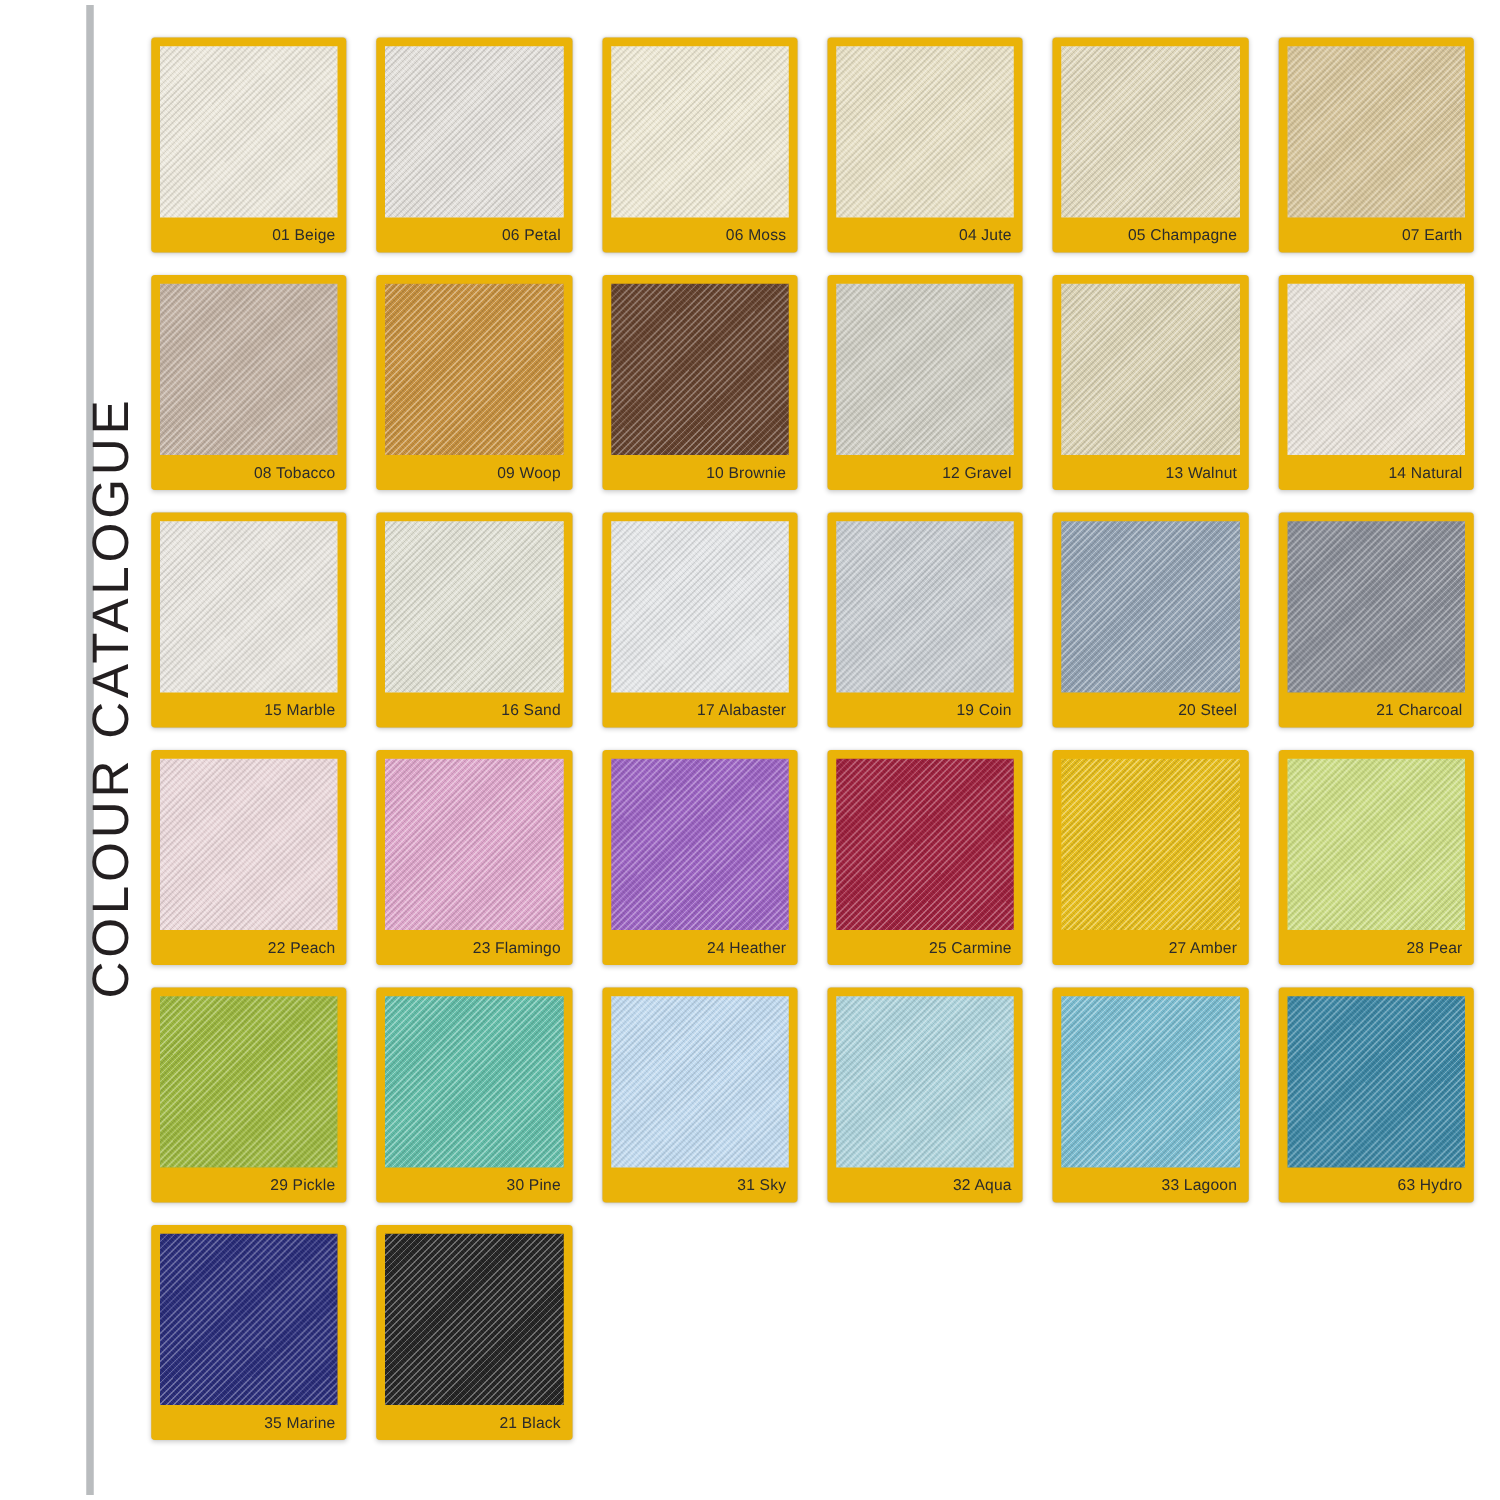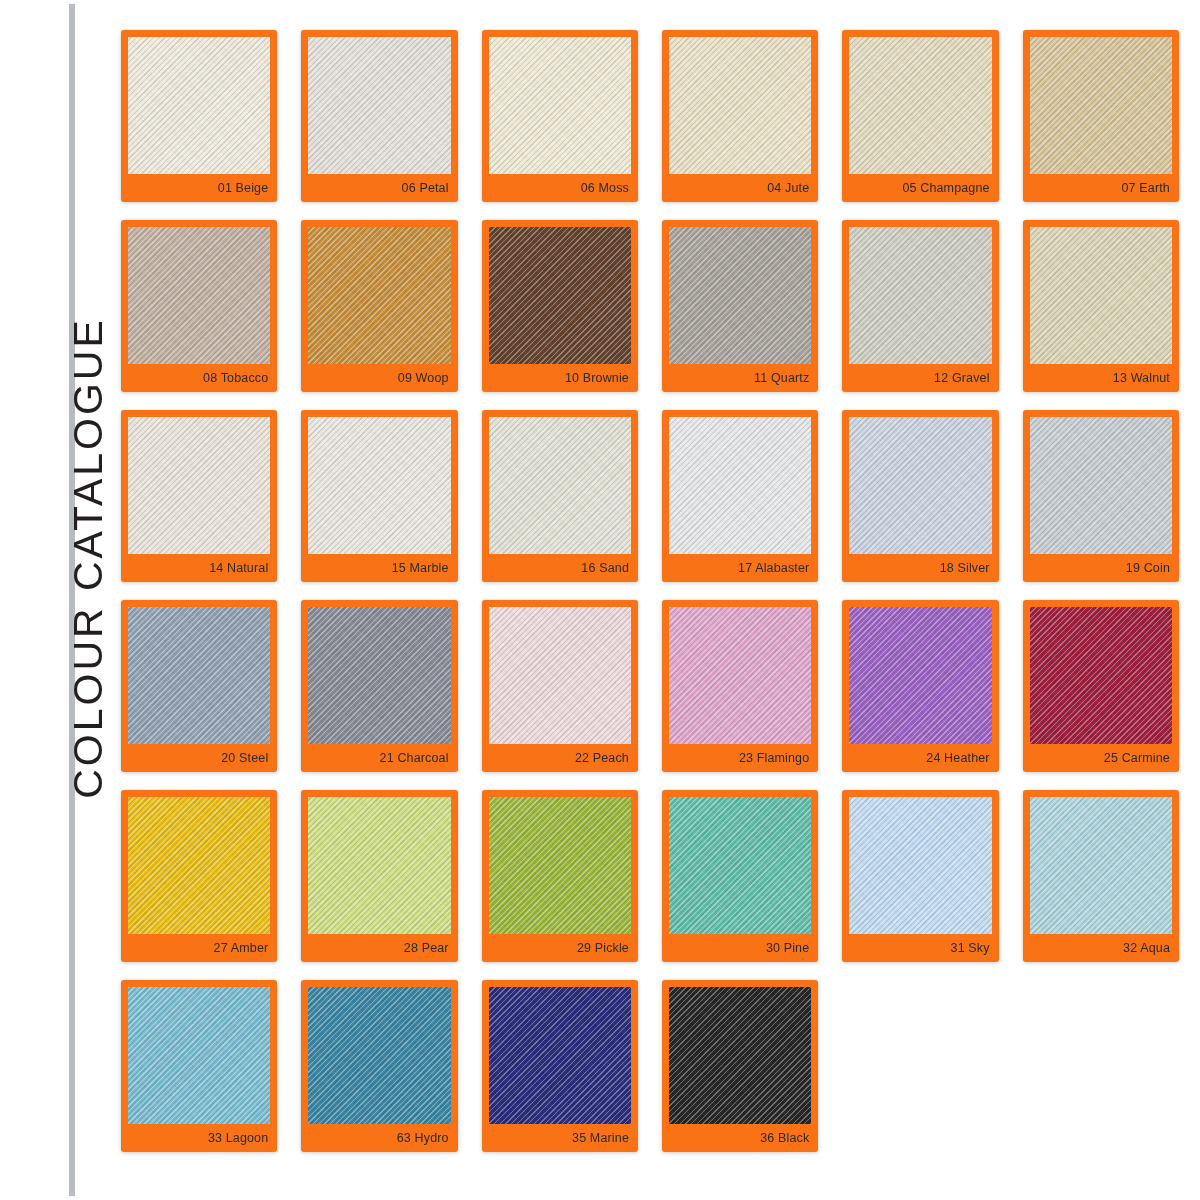--- a/index.html
+++ b/index.html
@@ -67,21 +67,21 @@
     top: 30px;
     width: 1058px;
     display: grid;
     grid-template-columns: repeat(6, 1fr);
     grid-auto-rows: 172px;
     column-gap: 24px;
     row-gap: 18px;
   }
 
   .card {
-    background: #f97316;
+    background: #eab308;
     border-radius: 3px;
     box-shadow: 0 1px 4px rgba(0,0,0,0.20), 0 0 1px rgba(0,0,0,0.12);
     padding: 7px 7px 0 7px;
     display: flex;
     flex-direction: column;
     overflow: hidden;
   }
 
   .swatch {
     flex: 1 1 auto;
@@ -172,24 +172,20 @@
       </div>
       <div class="card">
         <div class="swatch" style="background-color: rgb(200, 145, 63);"></div>
         <div class="label">09 Woop</div>
       </div>
       <div class="card">
         <div class="swatch" style="background-color: rgb(99, 64, 44);"></div>
         <div class="label">10 Brownie</div>
       </div>
       <div class="card">
-        <div class="swatch" style="background-color: rgb(169, 164, 157);"></div>
-        <div class="label">11 Quartz</div>
-      </div>
-      <div class="card">
         <div class="swatch" style="background-color: rgb(207, 206, 196);"></div>
         <div class="label">12 Gravel</div>
       </div>
       <div class="card">
         <div class="swatch" style="background-color: rgb(220, 212, 182);"></div>
         <div class="label">13 Walnut</div>
       </div>
       <div class="card">
         <div class="swatch" style="background-color: rgb(233, 228, 220);"></div>
         <div class="label">14 Natural</div>
@@ -200,24 +196,20 @@
       </div>
       <div class="card">
         <div class="swatch" style="background-color: rgb(226, 226, 214);"></div>
         <div class="label">16 Sand</div>
       </div>
       <div class="card">
         <div class="swatch" style="background-color: rgb(230, 232, 234);"></div>
         <div class="label">17 Alabaster</div>
       </div>
       <div class="card">
-        <div class="swatch" style="background-color: rgb(204, 212, 226);"></div>
-        <div class="label">18 Silver</div>
-      </div>
-      <div class="card">
         <div class="swatch" style="background-color: rgb(200, 205, 210);"></div>
         <div class="label">19 Coin</div>
       </div>
       <div class="card">
         <div class="swatch" style="background-color: rgb(147, 163, 180);"></div>
         <div class="label">20 Steel</div>
       </div>
       <div class="card">
         <div class="swatch" style="background-color: rgb(136, 140, 150);"></div>
         <div class="label">21 Charcoal</div>
@@ -269,17 +261,17 @@
       <div class="card">
         <div class="swatch" style="background-color: rgb(58, 134, 164);"></div>
         <div class="label">63 Hydro</div>
       </div>
       <div class="card">
         <div class="swatch" style="background-color: rgb(39, 42, 121);"></div>
         <div class="label">35 Marine</div>
       </div>
       <div class="card">
         <div class="swatch" style="background-color: rgb(35, 35, 35);"></div>
-        <div class="label">36 Black</div>
+        <div class="label">21 Black</div>
       </div>
     </div>
 
 </div>
 
 </body></html>

